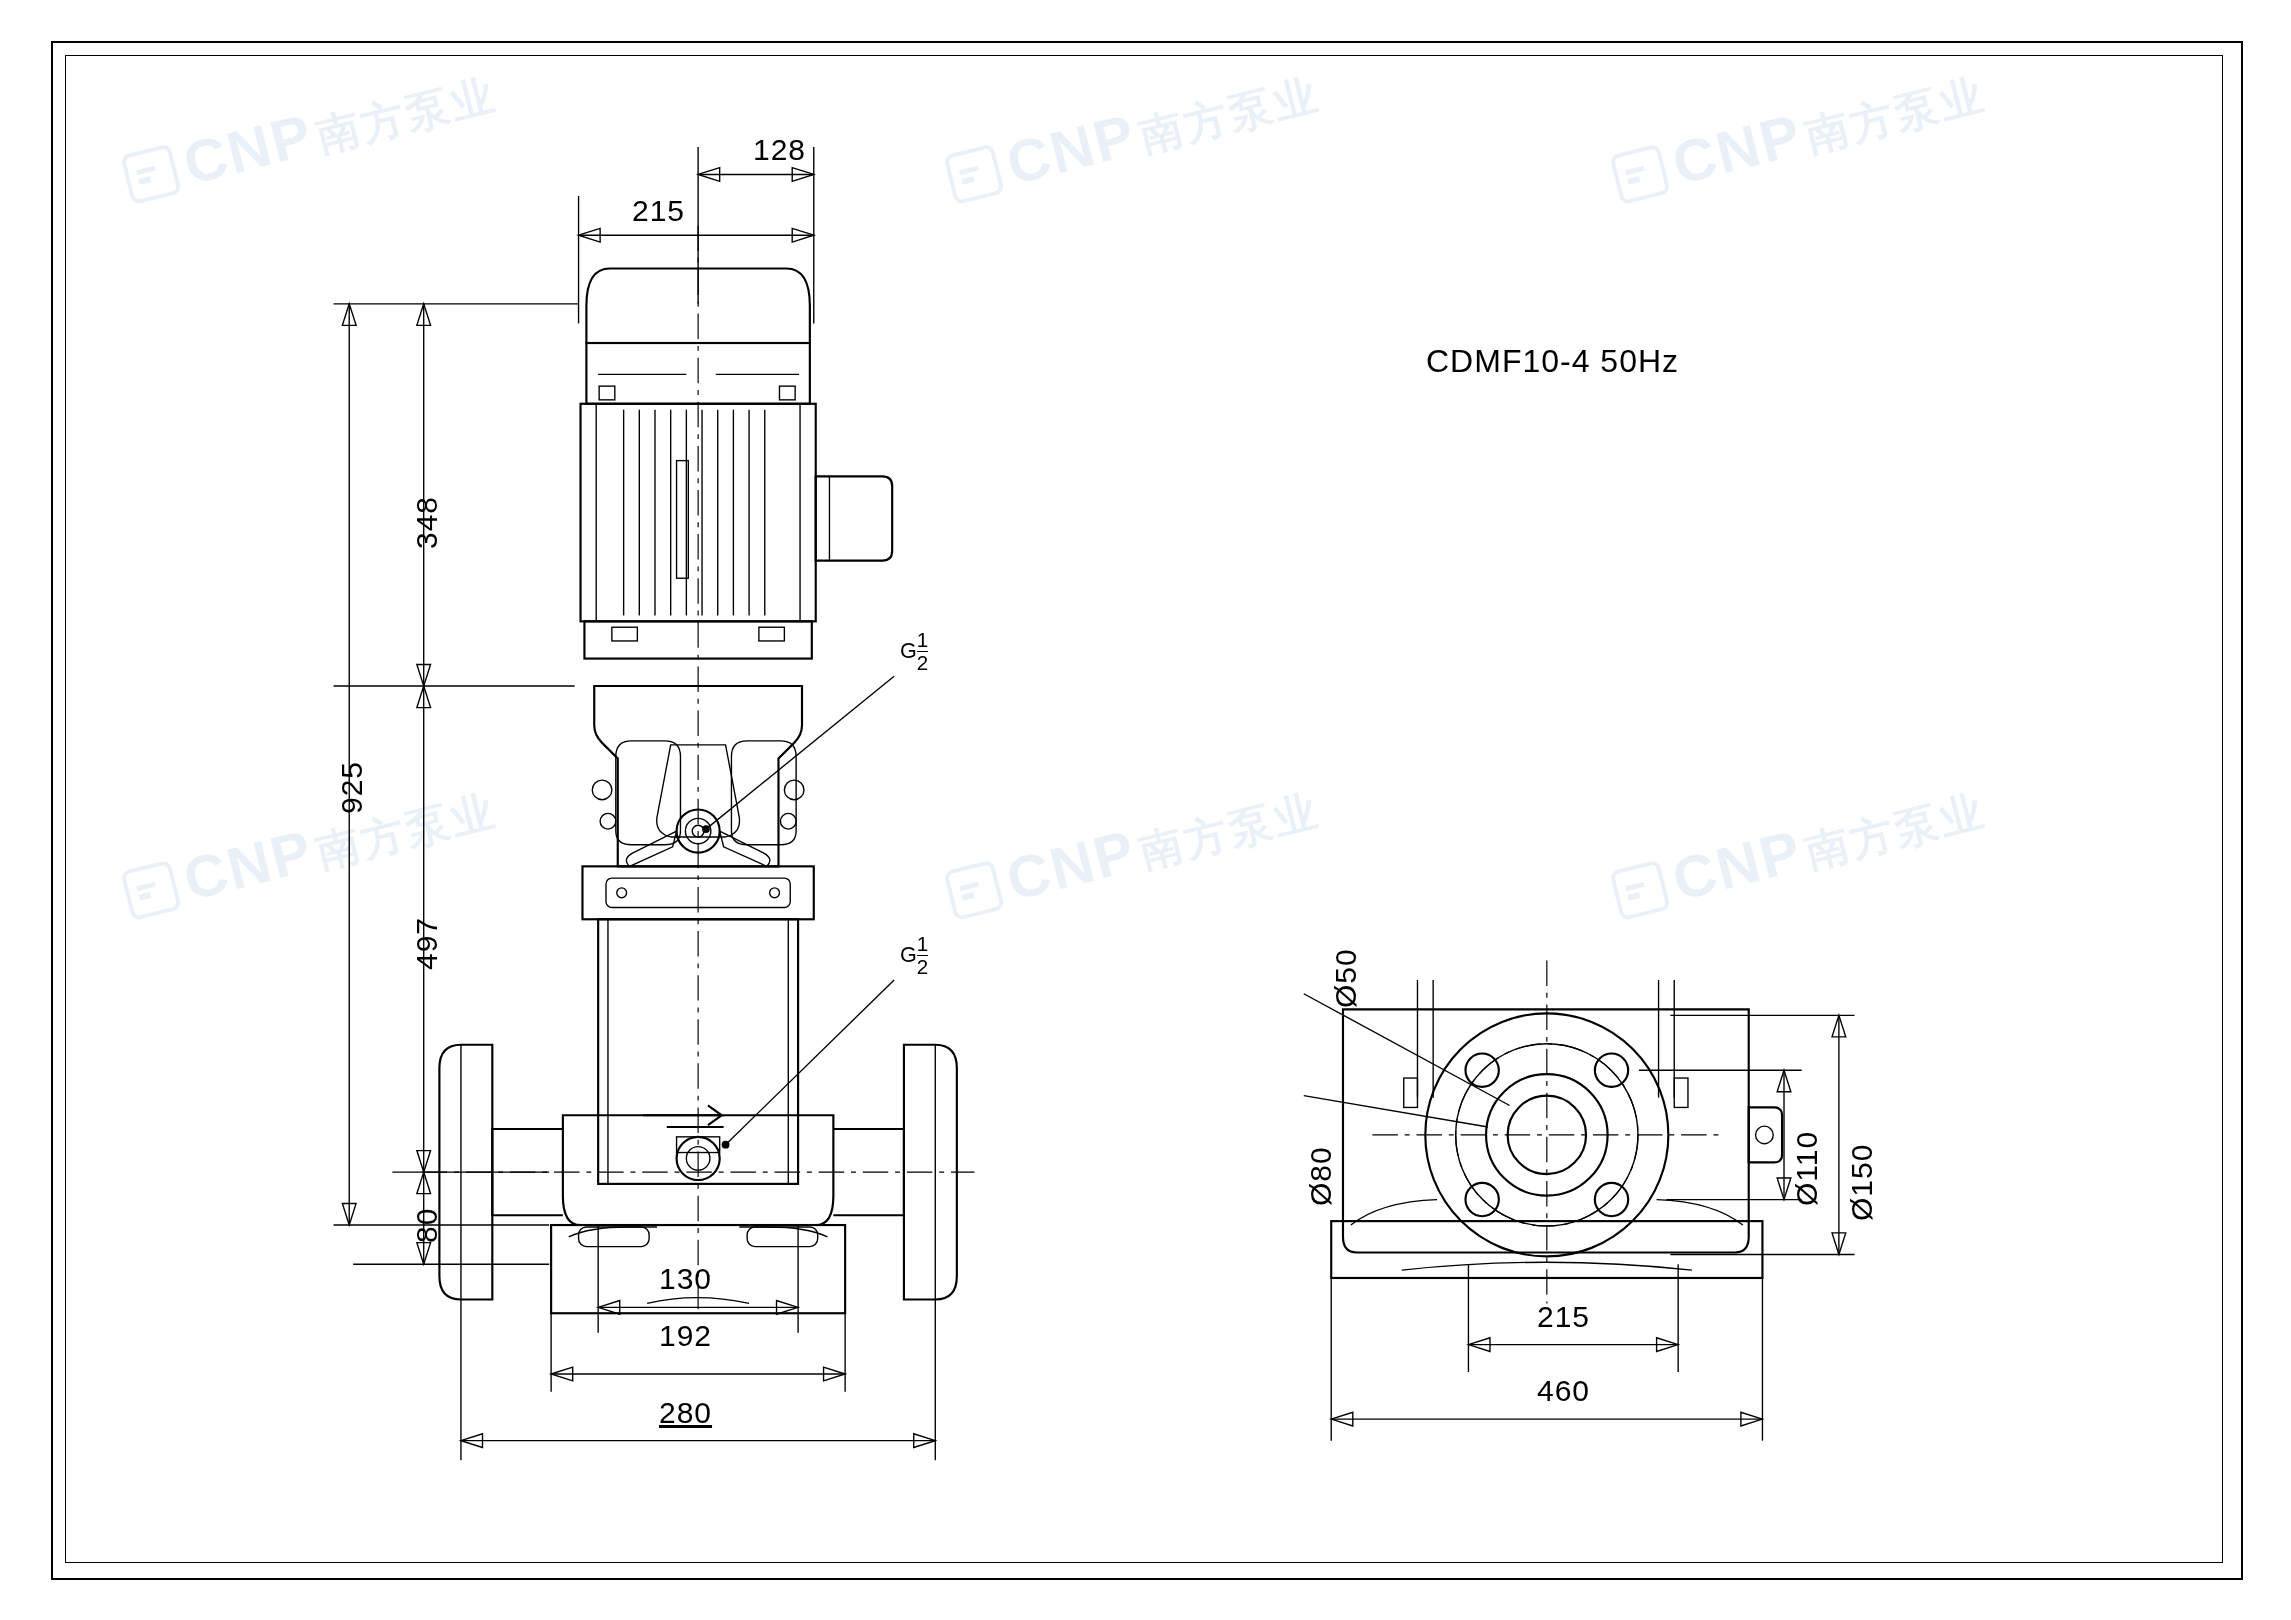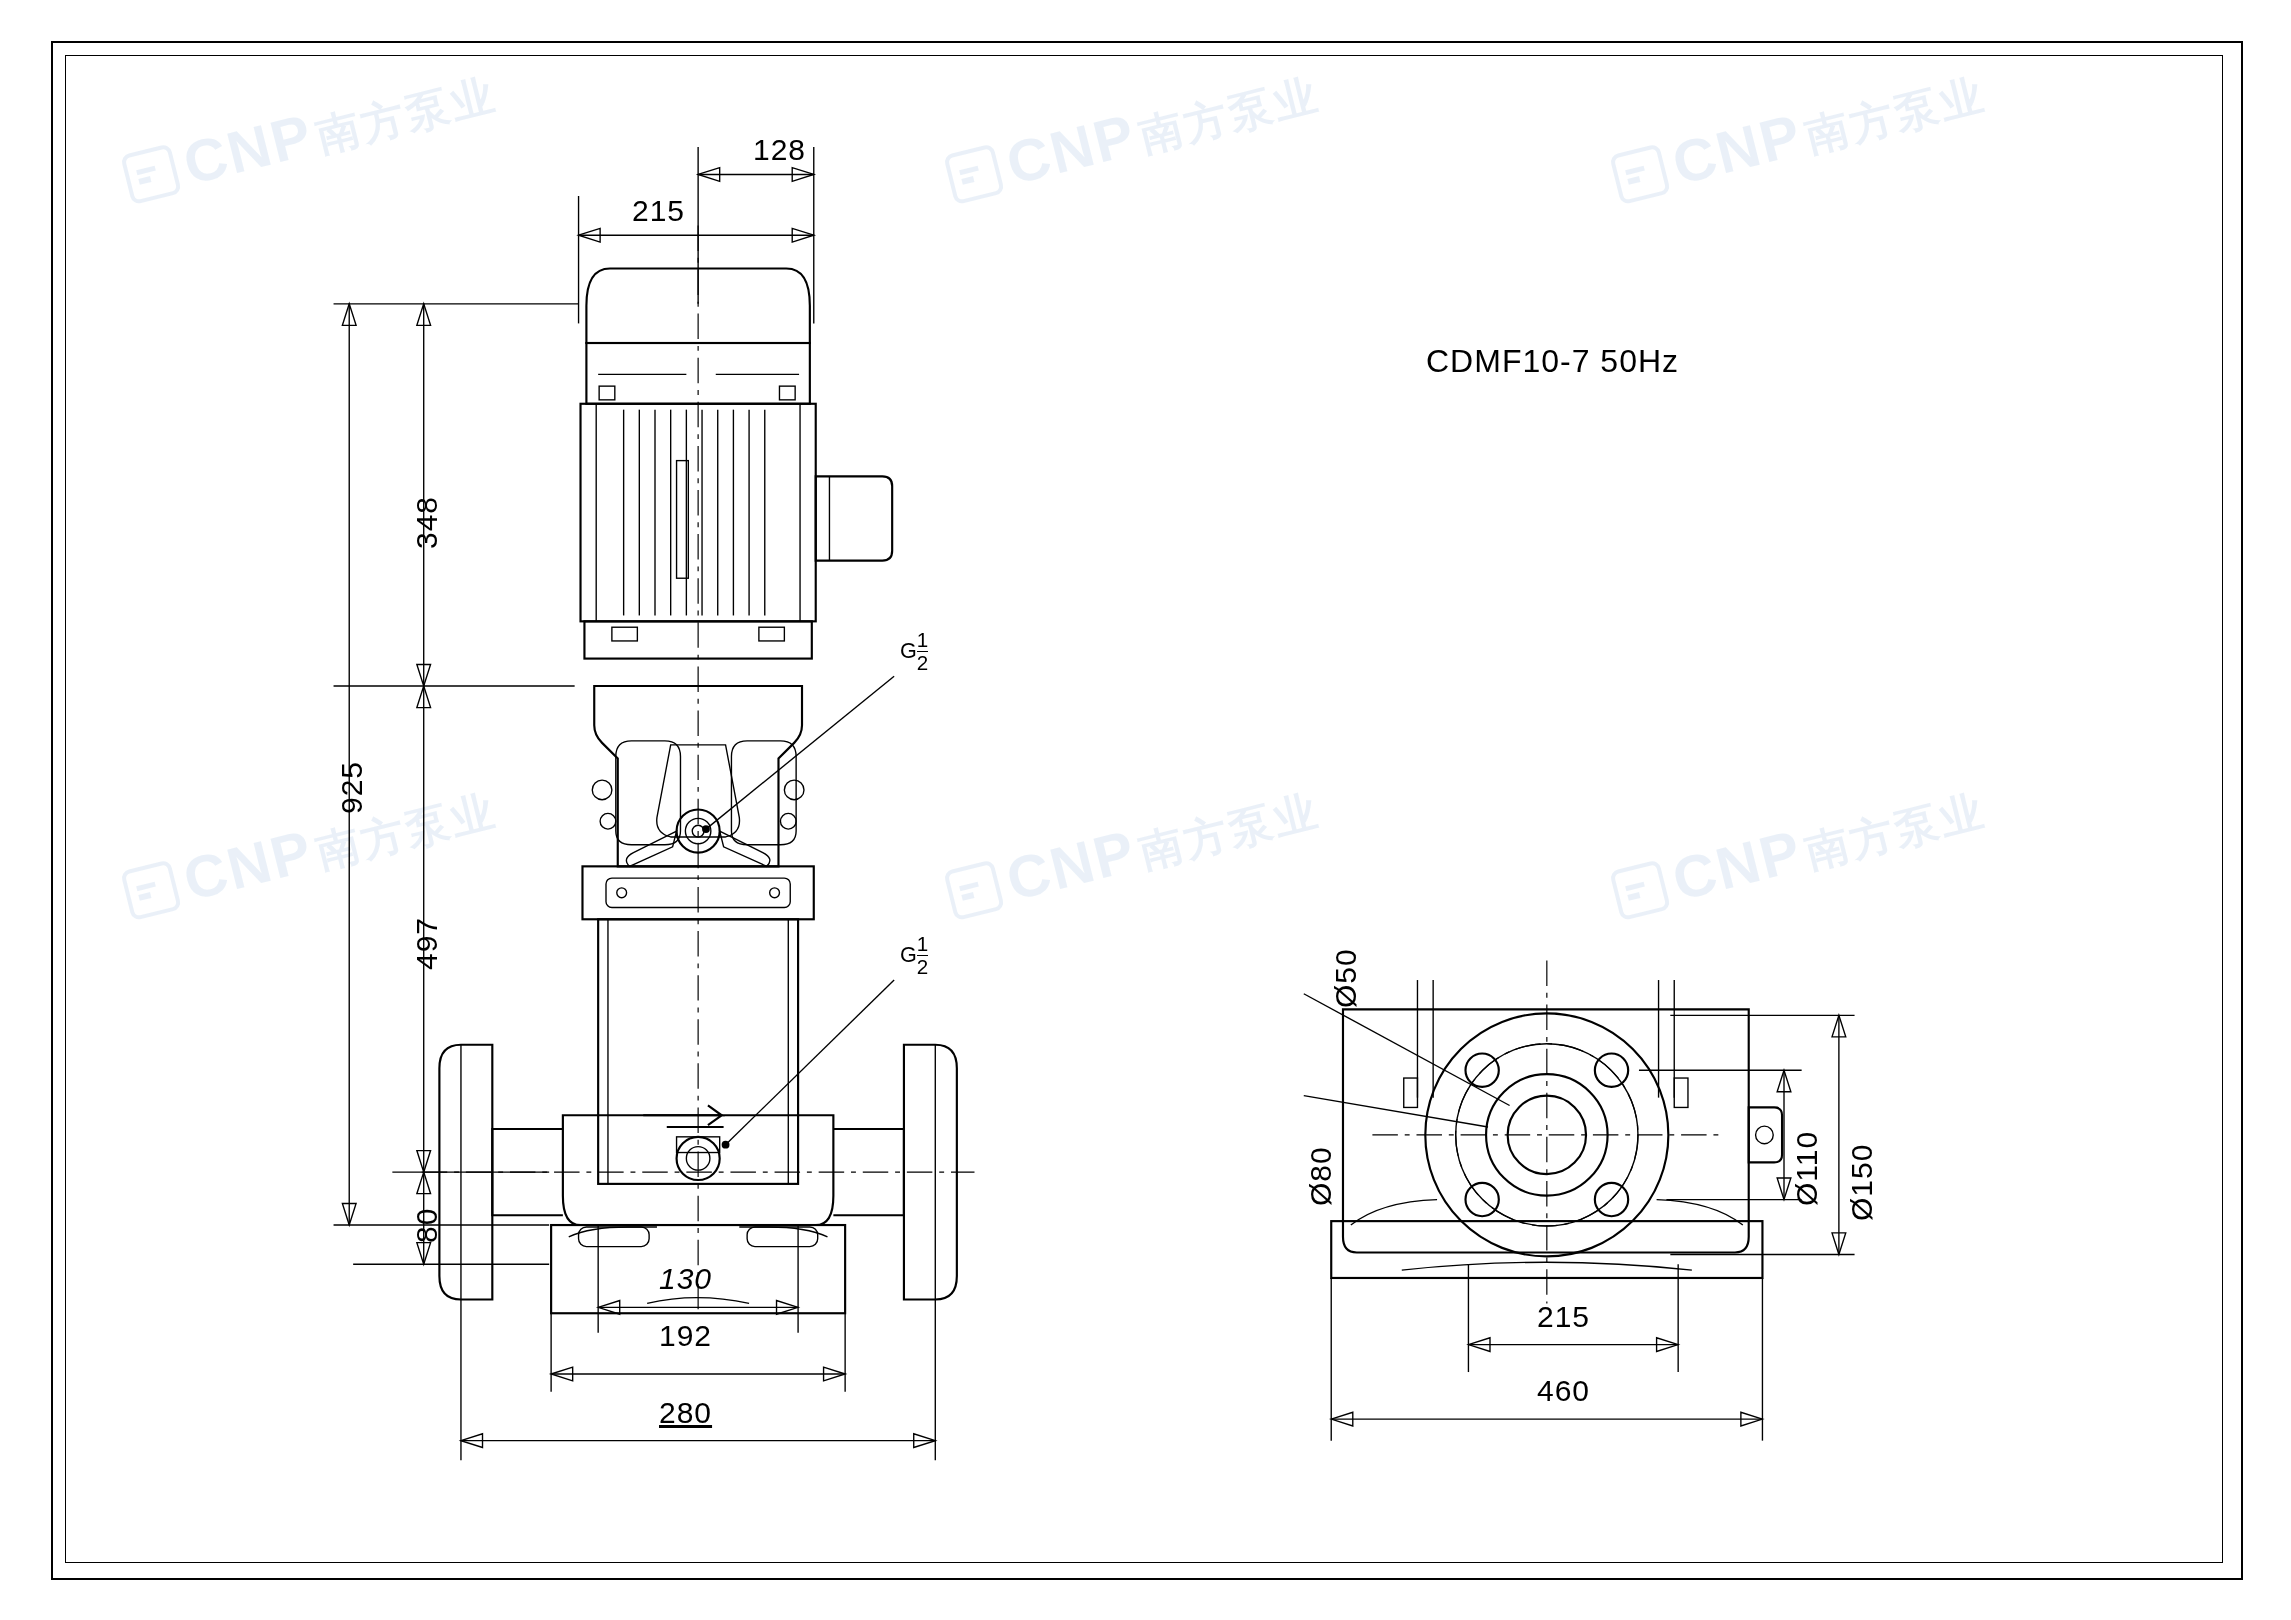--- a/index.html
+++ b/index.html
@@ -266,31 +266,31 @@
       <path class="st-thin" d="M1712 1372 l-22 -7 v14 z" fill="#000"></path>
 
       <line class="st-thin" x1="1358" y1="1304" x2="1358" y2="1470"></line>
       <line class="st-thin" x1="1798" y1="1304" x2="1798" y2="1470"></line>
       <line class="st-thin" x1="1358" y1="1448" x2="1798" y2="1448"></line>
       <path class="st-thin" d="M1358 1448 l22 -7 v14 z" fill="#000"></path>
       <path class="st-thin" d="M1798 1448 l-22 -7 v14 z" fill="#000"></path>
     </g>
   </svg>
 
-  <div class="title" style="left:1426px;top:343px;">CDMF10-7  50Hz</div>
+  <div class="title" style="left:1426px;top:343px;">CDMF10-4  50Hz</div>
 
   <div class="dimtxt" style="left:753px;top:133px;">128</div>
   <div class="dimtxt" style="left:632px;top:194px;">215</div>
 
   <div class="dimtxt rot" style="left:410px;top:549px;">348</div>
   <div class="dimtxt rot" style="left:335px;top:814px;">925</div>
   <div class="dimtxt rot" style="left:410px;top:970px;">497</div>
   <div class="dimtxt rot" style="left:410px;top:1243px;">80</div>
 
-  <div class="dimtxt" style="left:659px;top:1262px;font-style:italic;">130</div>
+  <div class="dimtxt" style="left:659px;top:1262px;">130</div>
   <div class="dimtxt" style="left:659px;top:1319px;">192</div>
   <div class="dimtxt" style="left:659px;top:1396px;text-decoration:underline;">280</div>
 
   <div class="gfrac" style="left:900px;top:629px;">
     <span class="num">G</span><span class="stack"><span class="t">1</span><span class="b">2</span></span>
   </div>
   <div class="gfrac" style="left:900px;top:933px;">
     <span class="num">G</span><span class="stack"><span class="t">1</span><span class="b">2</span></span>
   </div>
 

